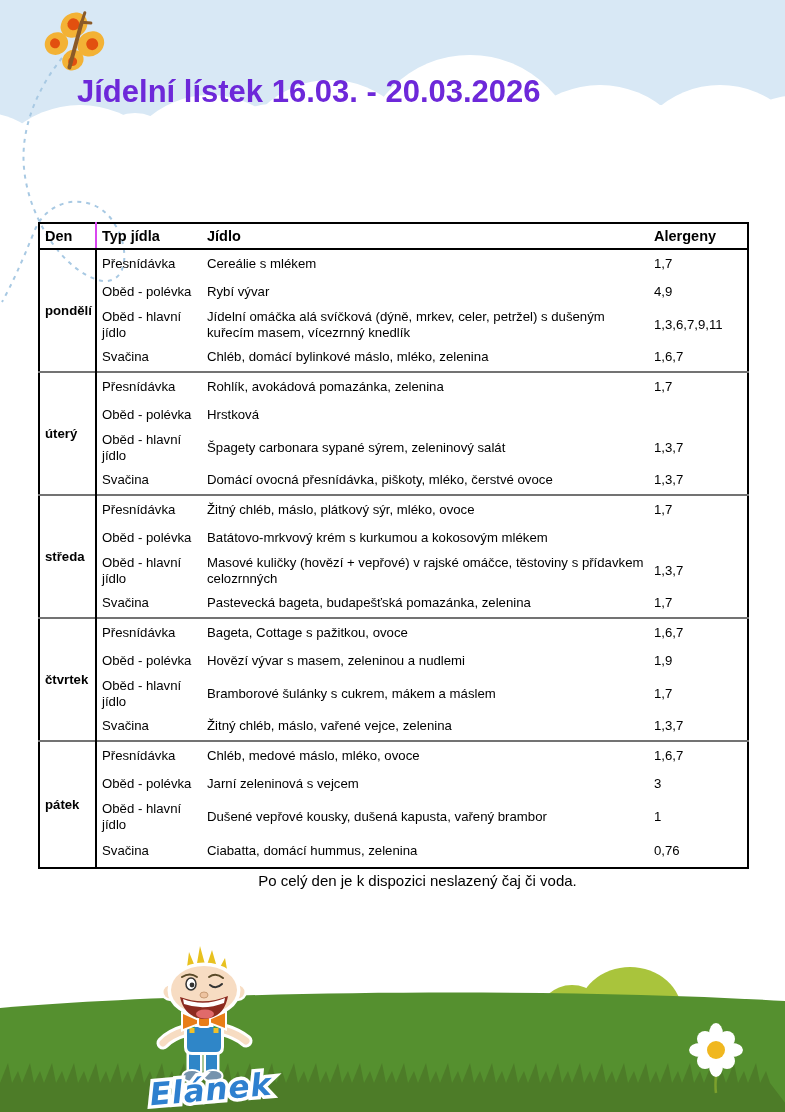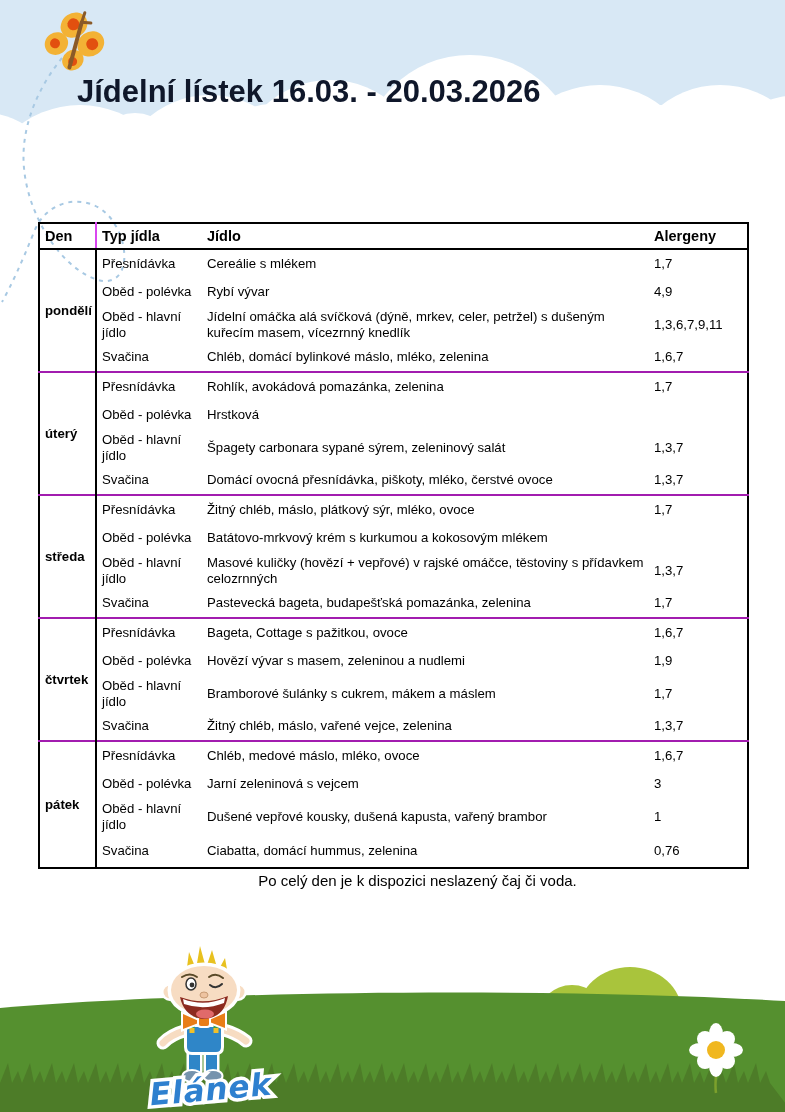--- a/index.html
+++ b/index.html
@@ -2,33 +2,33 @@
 <html><head>
 <meta charset="utf-8">
 <style>
   html,body{margin:0;padding:0;background:#fff;}
   .page{position:relative;width:785px;height:1112px;background:#fff;overflow:hidden;
         font-family:"Liberation Sans",sans-serif;color:#000;}
   .layer{position:absolute;left:0;}
   .header-scene{top:0;}
   .footer-scene{bottom:0;}
   .page-title{position:absolute;left:77px;top:74px;font-size:31px;font-weight:bold;
-              color:#0f172a;letter-spacing:0px;white-space:nowrap;z-index:3;}
+              color:#6d28d9;letter-spacing:0px;white-space:nowrap;z-index:3;}
   .menu-table{position:absolute;left:38px;top:222px;width:709px;border-collapse:collapse;
               table-layout:fixed;z-index:3;background:transparent;}
   .menu-table th{font-size:14.5px;font-weight:bold;text-align:left;padding:4px 4px 4px 5px;
                  border-bottom:2px solid #000;white-space:nowrap;}
   .menu-table td{font-size:13.2px;line-height:15.5px;padding:3px 4px 3px 5px;vertical-align:middle;}
   .menu-table{border:2px solid #000;}
   .col-den{width:57px;}
   .col-typ{width:106px;}
   .col-jidlo{width:447px;}
   .col-alerg{width:99px;}
   td.day{border-right:2px solid #000;font-weight:bold;vertical-align:middle;border-radius:17px;}
-  tr.group-start td{border-top:2px solid #a21caf;}
+  tr.group-start td{border-top:2px solid #737373;}
   td.meal-type{height:22px;}
   .note{position:absolute;top:872px;left:25px;width:785px;text-align:center;
         font-size:15px;z-index:3;}
 </style>
 </head>
 <body>
 
 <div class="page">
 
   <svg class="layer header-scene" width="785" height="320" viewBox="0 0 785 320" aria-hidden="true">

